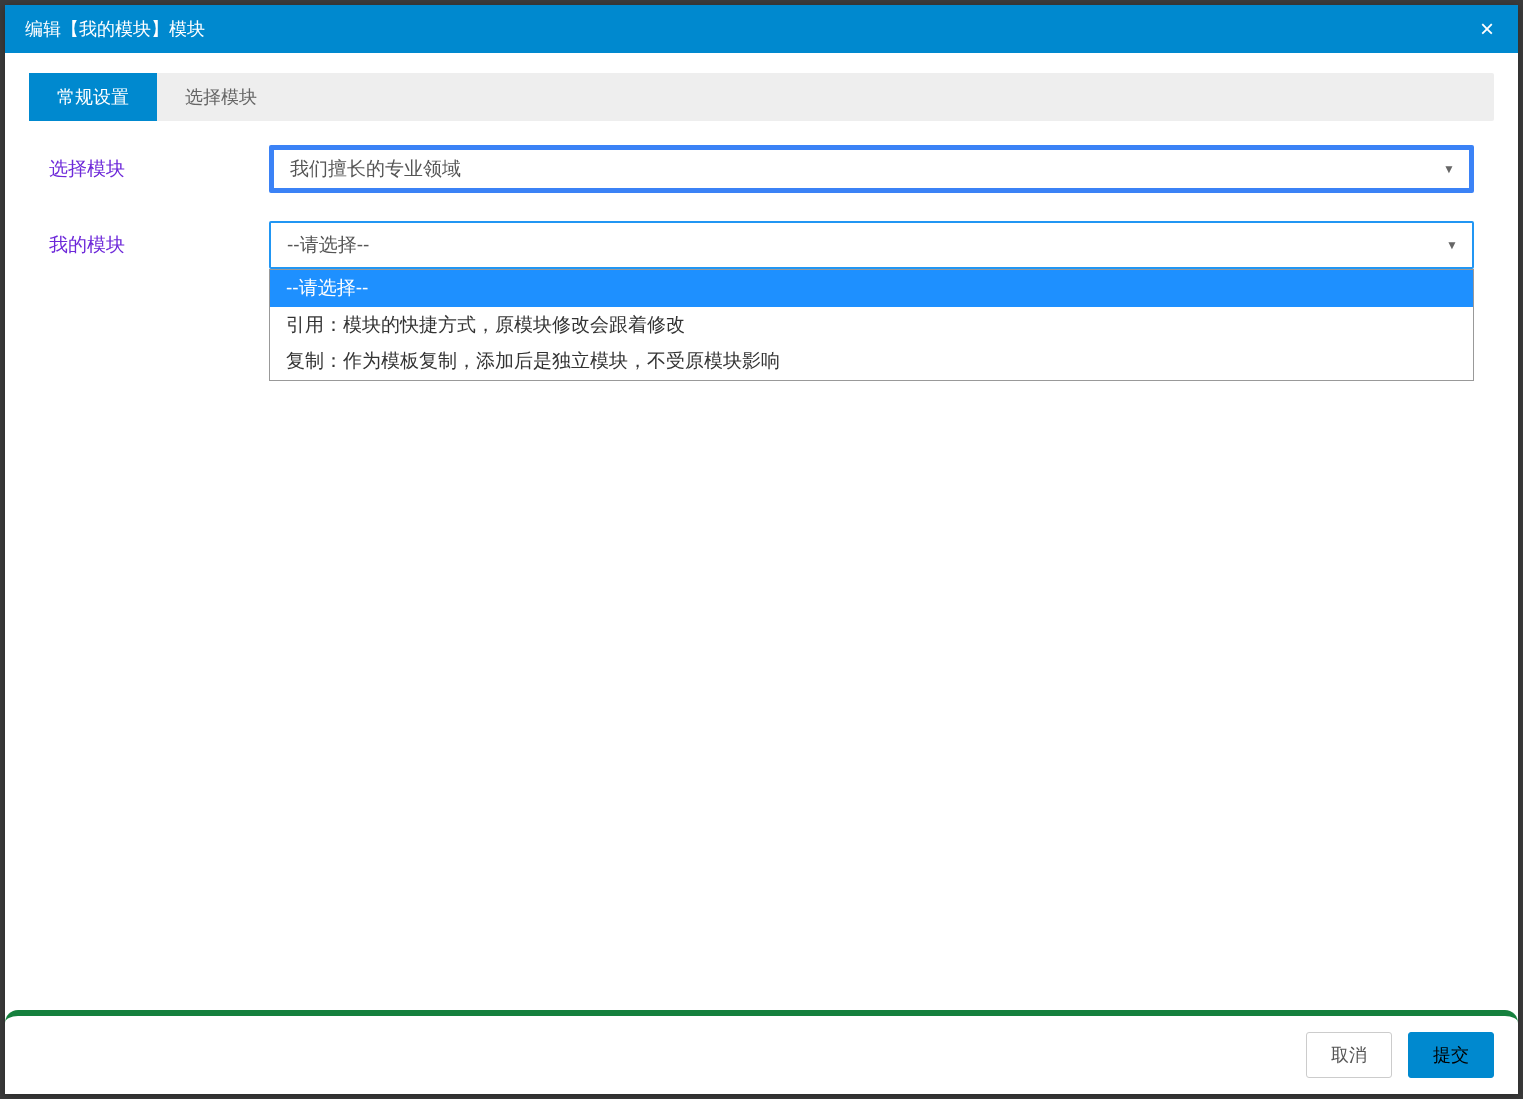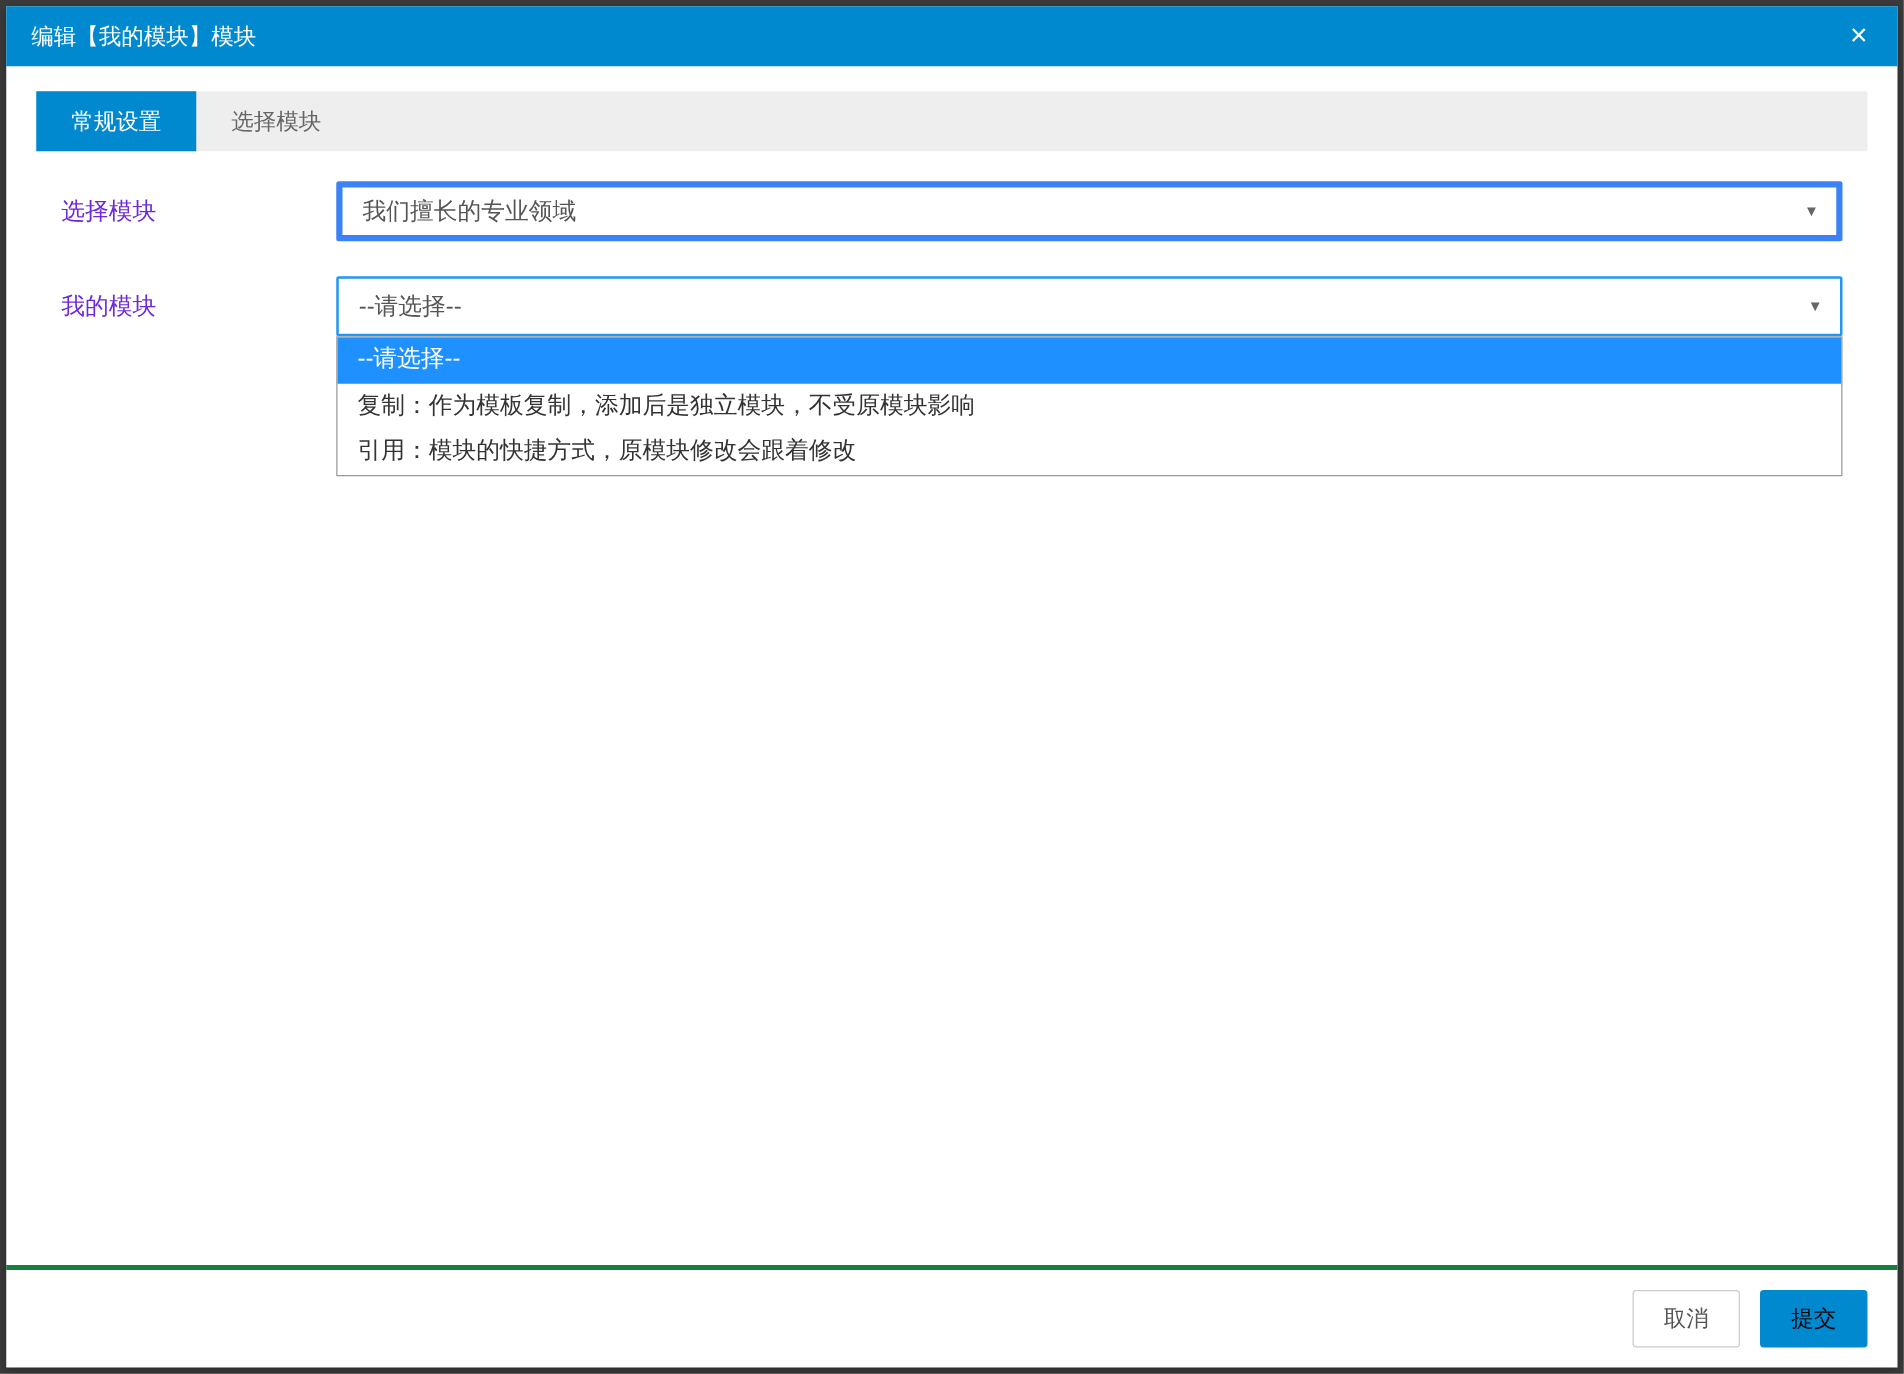--- a/index.html
+++ b/index.html
@@ -140,21 +140,22 @@
     }
     .dropdown-item.selected {
       background: #1e90ff;
       color: #fff;
     }
     .modal-footer {
       padding: 16px 24px;
       display: flex;
       justify-content: flex-end;
       gap: 16px;
-      border-top: 4px solid #15803d;
+      border-top: 6px solid #15803d;
+      border-radius: 13px;
     }
     .btn {
       padding: 10px 24px;
       font-size: 18px;
       border-radius: 3px;
       cursor: pointer;
       border: 1px solid #ccc;
       background: #fff;
       color: #555;
     }
@@ -196,22 +197,22 @@
 
     <div class="form-row">
       <div class="form-label">我的模块</div>
       <div class="form-control-wrap">
         <div class="select-box open">
           <span>--请选择--</span>
           <span class="select-arrow">▼</span>
         </div>
         <div class="dropdown-list">
           <div class="dropdown-item selected">--请选择--</div>
+          <div class="dropdown-item">引用：模块的快捷方式，原模块修改会跟着修改</div>
           <div class="dropdown-item">复制：作为模板复制，添加后是独立模块，不受原模块影响</div>
-          <div class="dropdown-item">引用：模块的快捷方式，原模块修改会跟着修改</div>
         </div>
       </div>
     </div>
   </div>
 
   <div class="modal-footer">
     <button class="btn">取消</button>
     <button class="btn btn-primary">提交</button>
   </div>
 </div>

